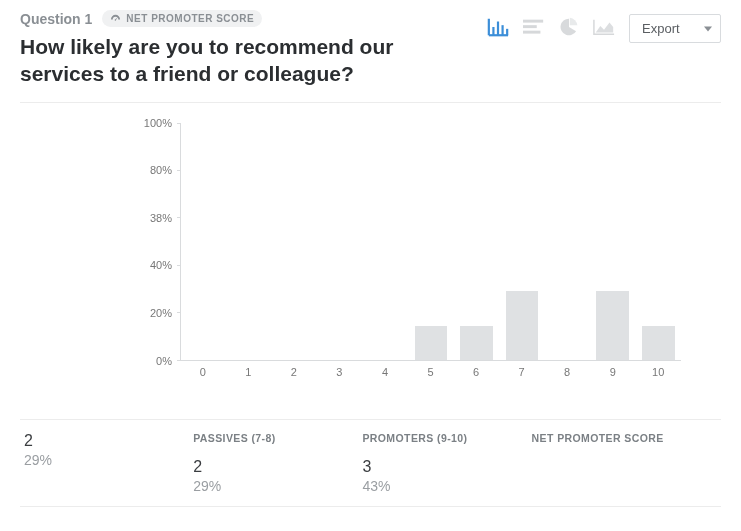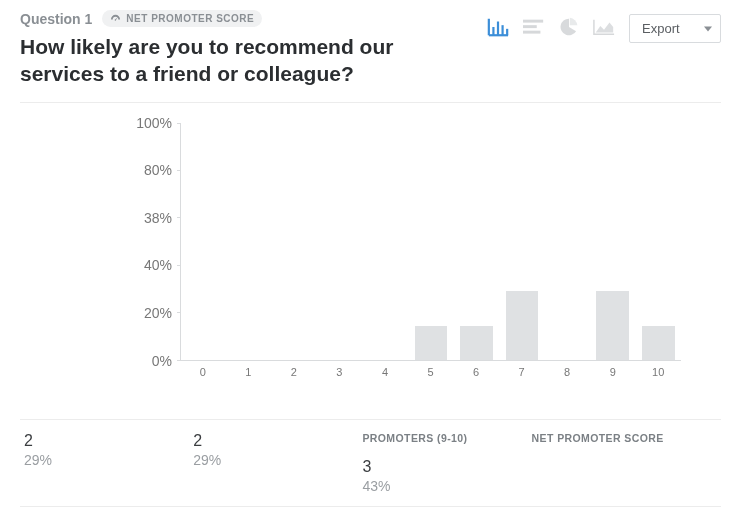--- a/index.html
+++ b/index.html
@@ -53,21 +53,21 @@
   .chart-wrap { padding-left: 100px; padding-right: 40px; }
   .chart {
     position: relative;
     height: 260px;
   }
   .plot {
     position: absolute; left: 60px; right: 0; top: 0; bottom: 22px;
     border-left: 1px solid #d9dbdd; border-bottom: 1px solid #d9dbdd;
   }
   .ylabels { position: absolute; left: 0; top: 0; bottom: 22px; width: 60px; }
-  .ylabel { position: absolute; right: 8px; transform: translateY(-50%); font-size: 14px; color: #777; }
+  .ylabel { position: absolute; right: 8px; transform: translateY(-50%); font-size: 11px; color: #777; }
   .ytick { position: absolute; left: -4px; width: 4px; height: 1px; background: #d9dbdd; }
   .bars { position: absolute; left: 0; right: 0; bottom: 0; top: 0; display: flex; }
   .barcol { flex: 1; display: flex; align-items: flex-end; justify-content: center; }
   .bar { width: 72%; background: #dfe1e3; }
   .xlabels { position: absolute; left: 60px; right: 0; bottom: 0; height: 22px; display: flex; }
   .xlabel { flex: 1; text-align: center; font-size: 11px; color: #777; padding-top: 5px; }
   .summary {
     display: flex; margin-top: 36px; border-top: 1px solid #ececec; border-bottom: 1px solid #ececec;
   }
   .sumcol { flex: 1; padding: 12px 4px; }
@@ -203,20 +203,21 @@
       </div>
   </div>
 </div>
 
 <div class="summary">
   <div class="sumcol">
     <div class="sumval">2</div>
     <div class="sumpct">29%</div>
   </div>
   <div class="sumcol">
+    <div class="sumhead">PASSIVES (7-8)</div>
     <div class="sumval">2</div>
     <div class="sumpct">29%</div>
   </div>
   <div class="sumcol">
     <div class="sumhead">PROMOTERS (9-10)</div>
     <div class="sumval">3</div>
     <div class="sumpct">43%</div>
   </div>
   <div class="sumcol wide">
     <div class="sumhead">NET PROMOTER SCORE</div>

